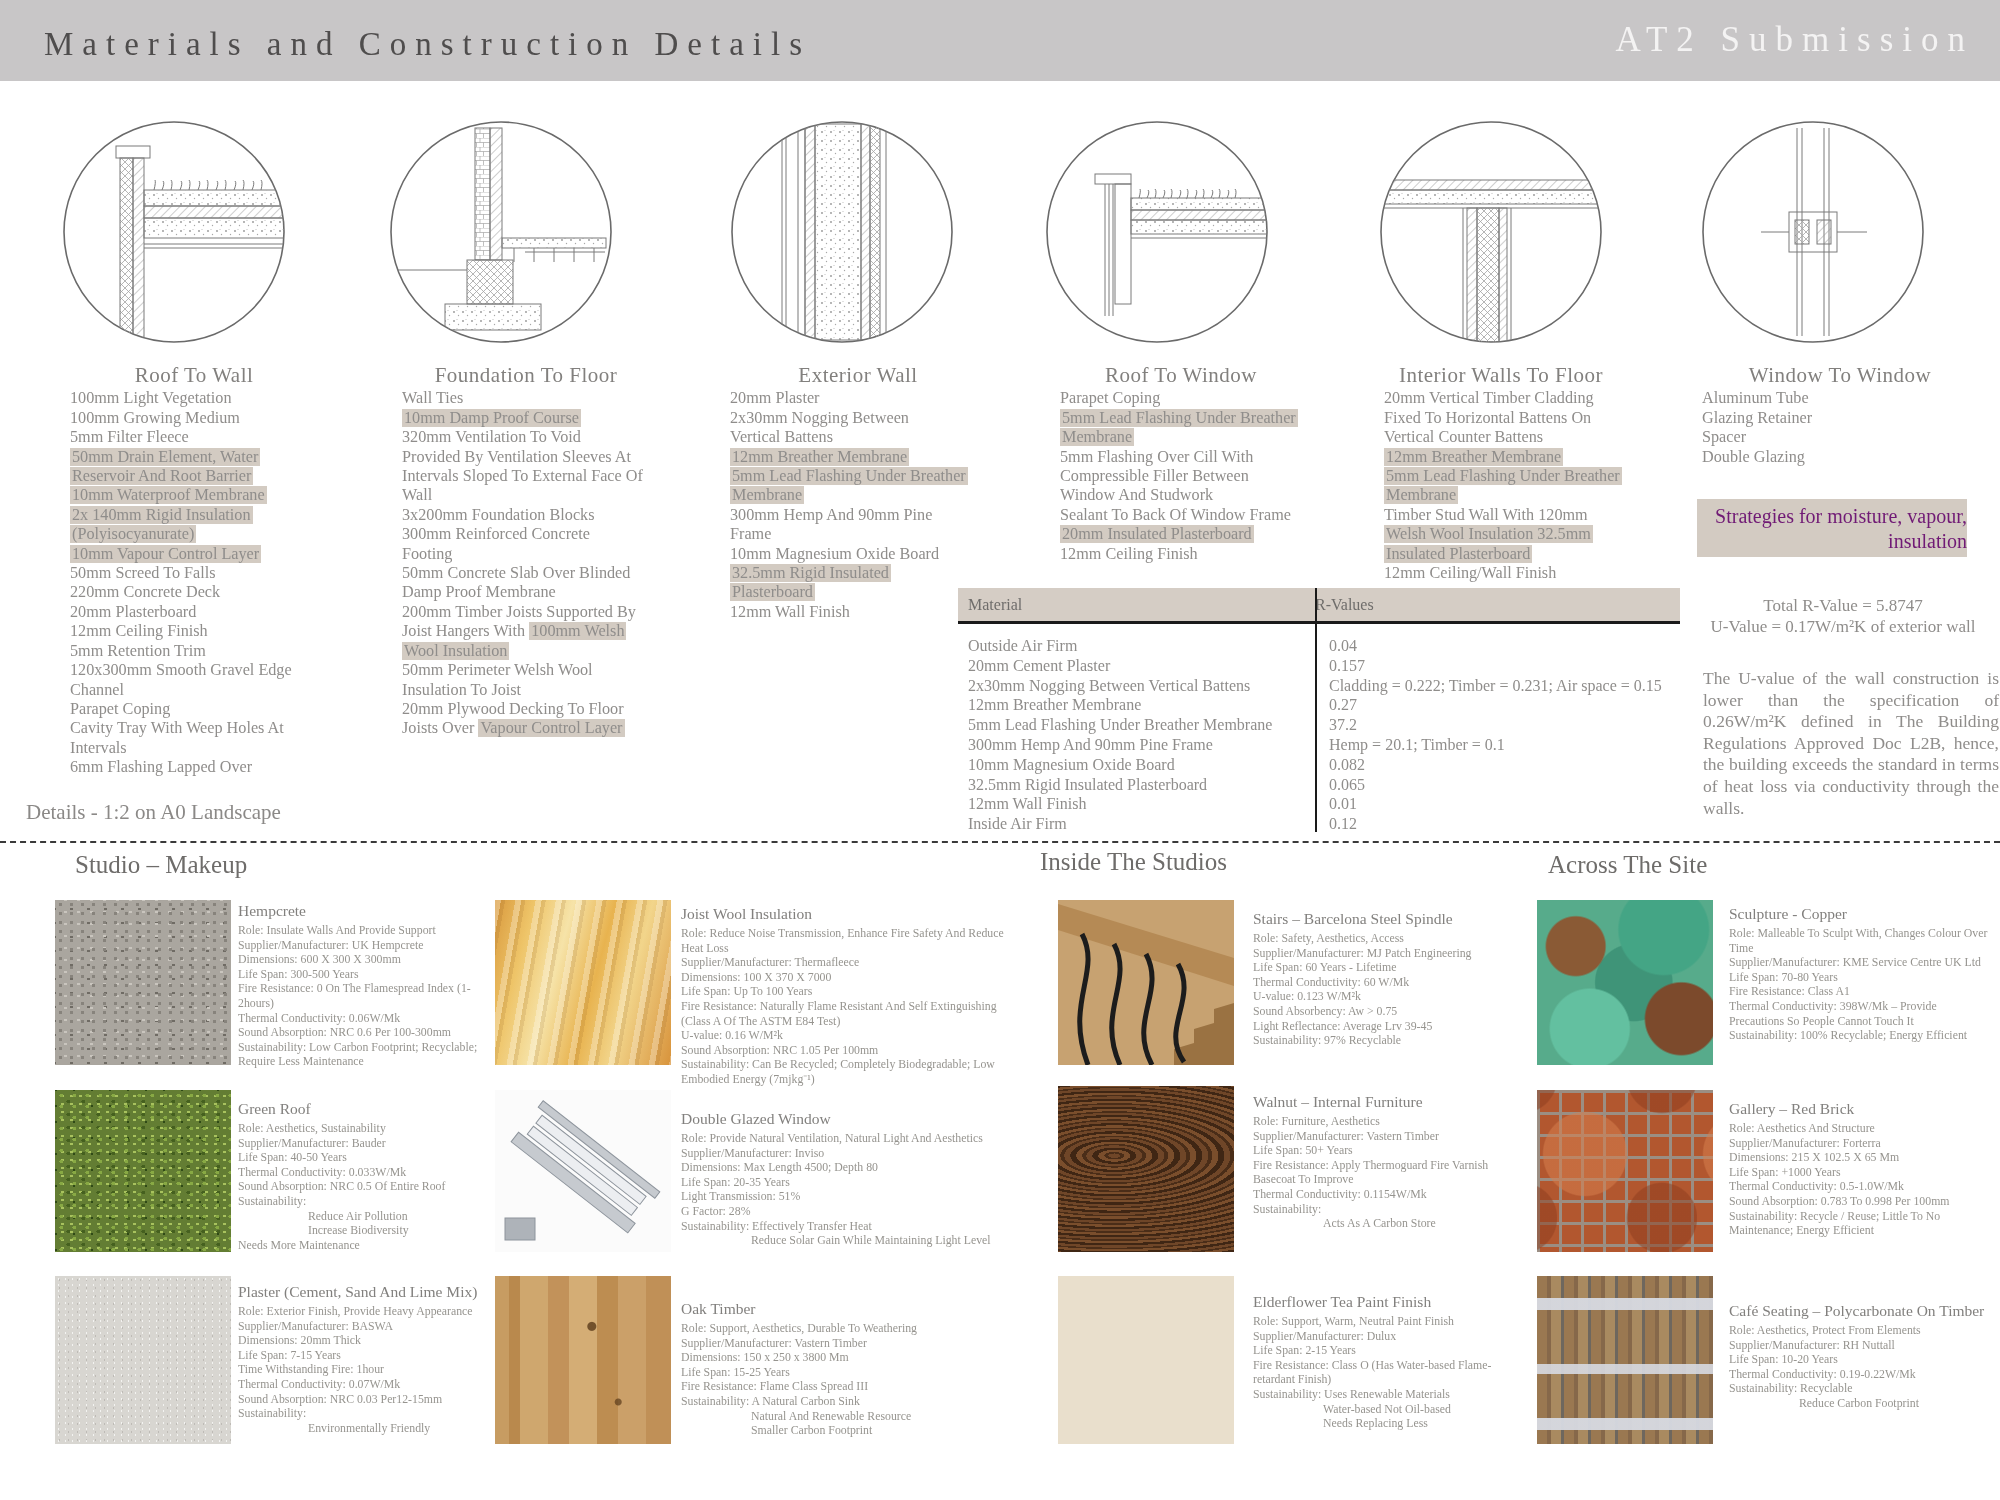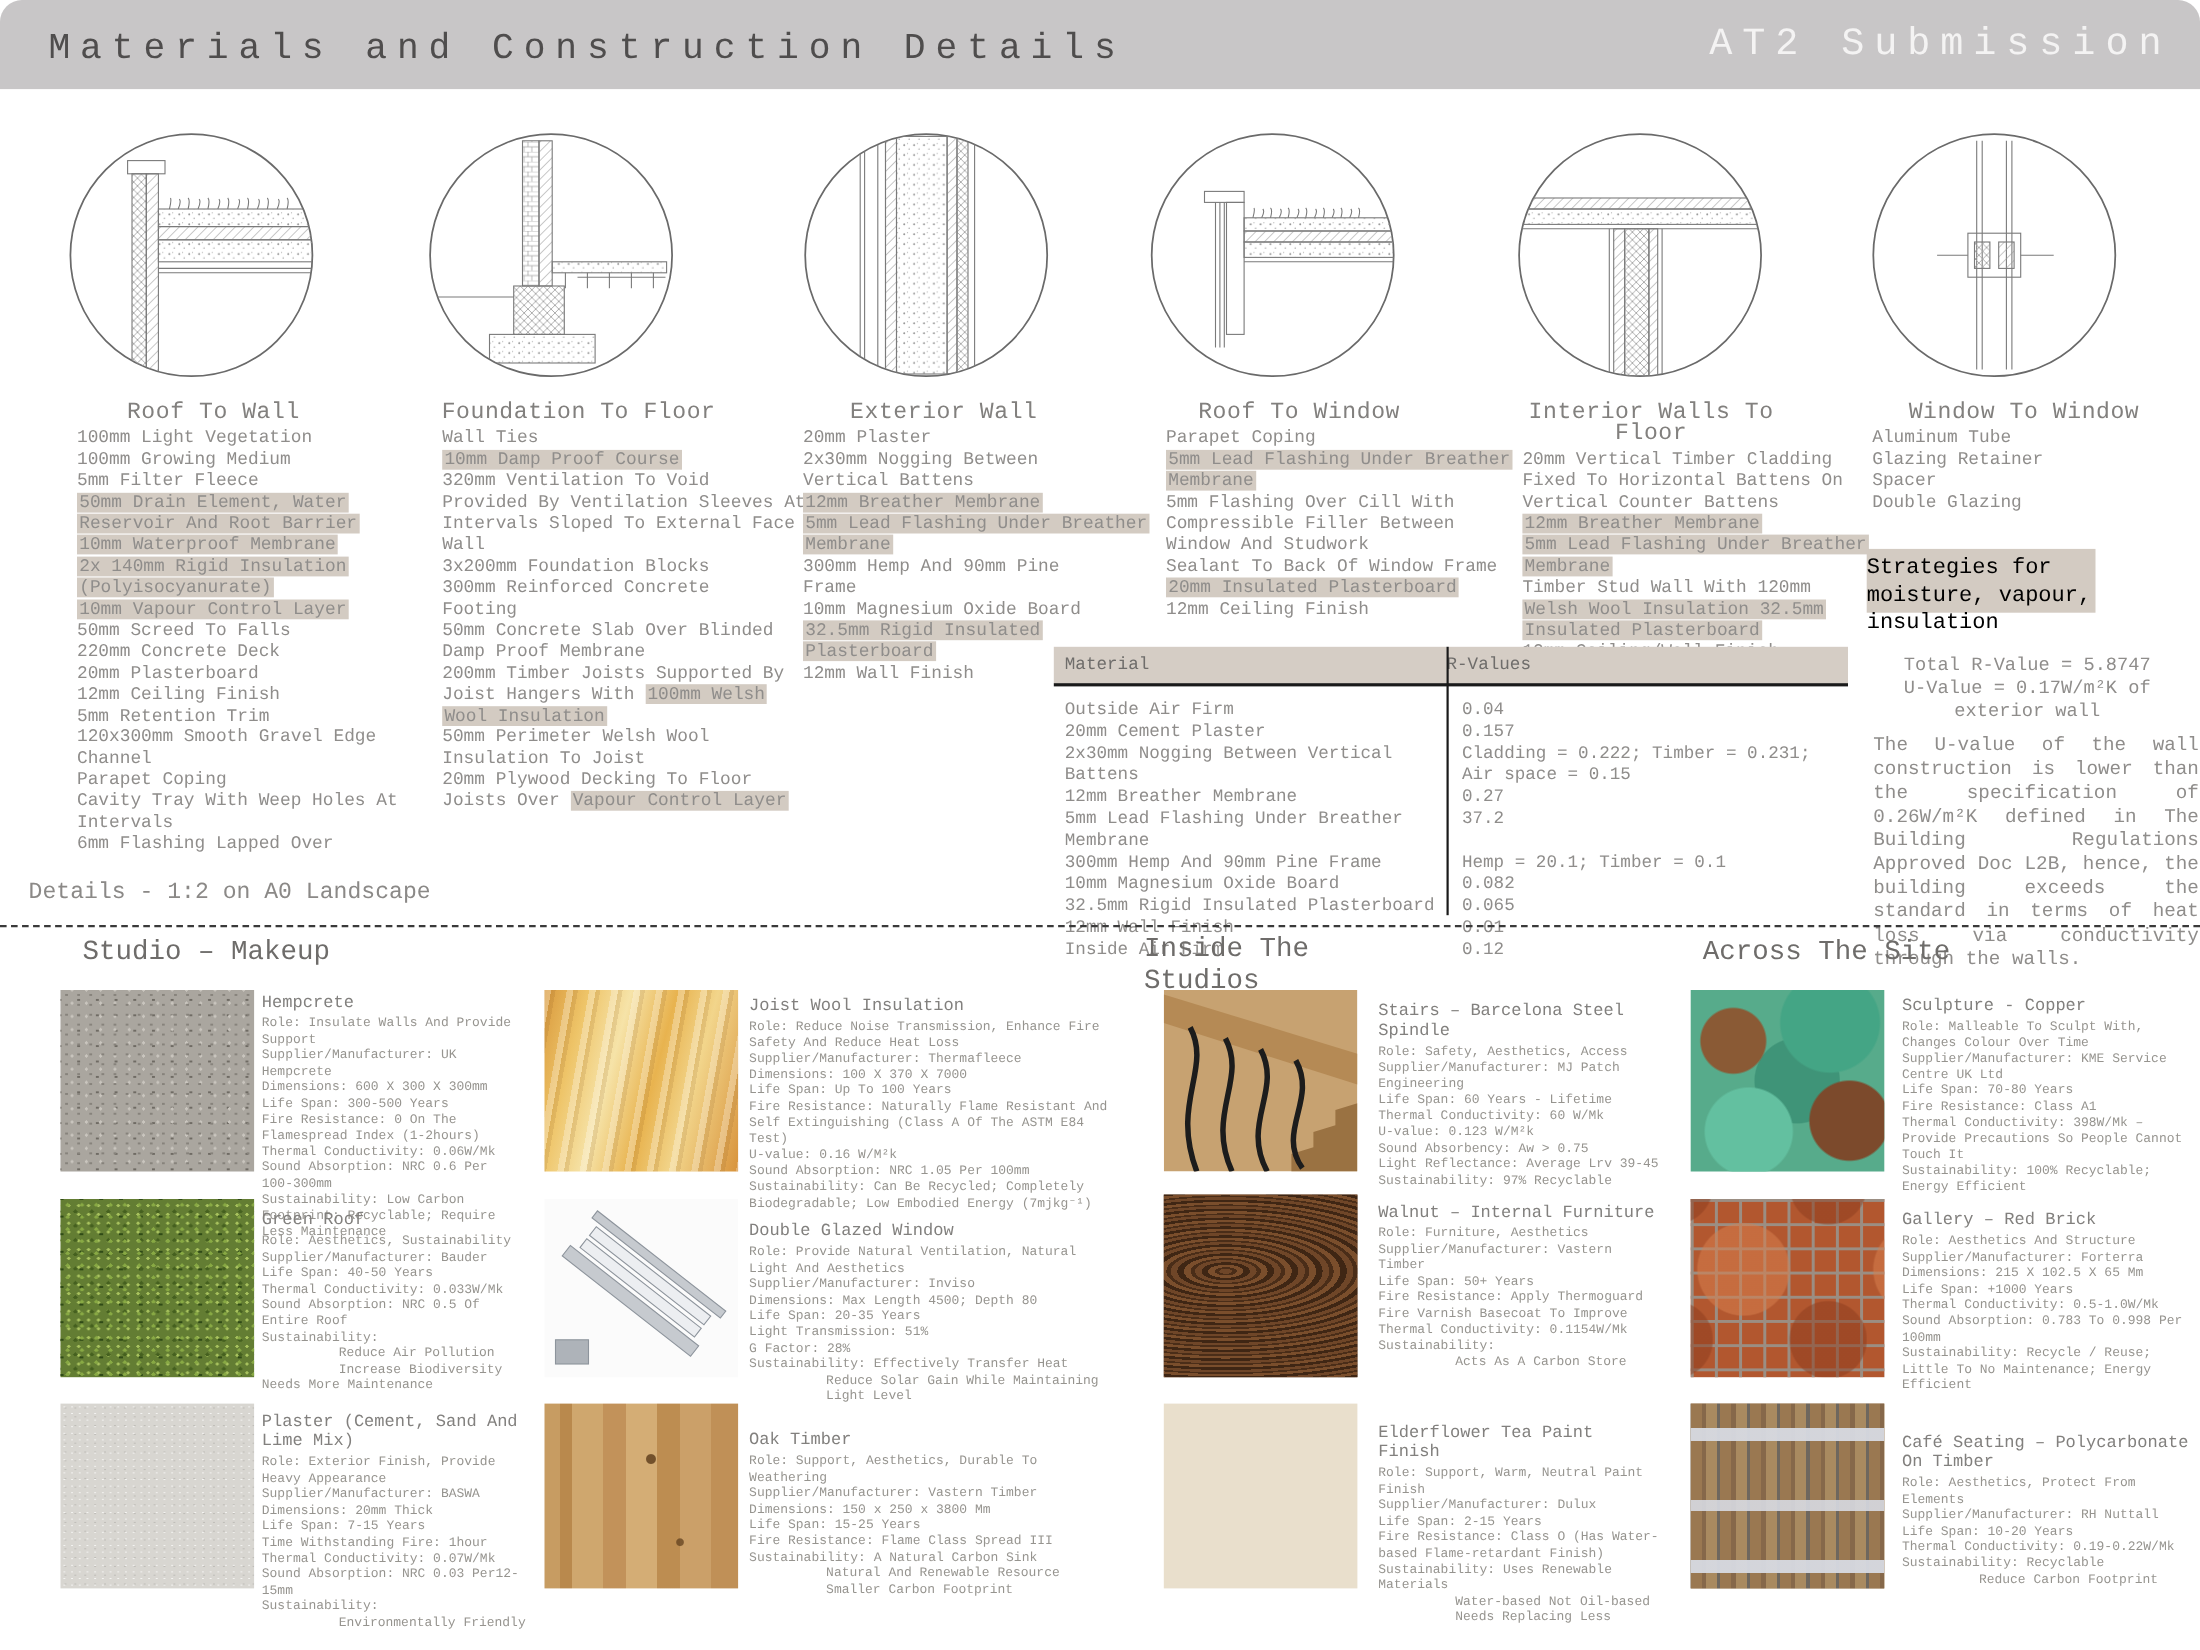--- a/index.html
+++ b/index.html
@@ -1,17 +1,17 @@
 <!DOCTYPE html>
 <html style="--accent: #d3cbc2; --bar: #c8c6c7;"><head>
 <meta charset="utf-8">
 <style>
   html,body{margin:0;padding:0;background:#ffffff;}
   .board{position:relative;width:2000px;height:1500px;background:#fff;overflow:hidden;
-         font-family:Liberation Mono, monospace;border-radius:20px;}
+         font-family:Liberation Serif, serif;}
   
   .topbar{position:absolute;left:0;top:0;width:2000px;height:81px;background:var(--bar,#c8c6c7);}
   .page-title{position:absolute;left:44px;top:26px;font-size:33px;letter-spacing:9px;color:#4f4d4d;}
   .submission{position:absolute;right:26px;top:20px;font-size:35px;letter-spacing:9px;color:#f4f3f3;}
   
   .dcircle{position:absolute;}
   
   .dcol{position:absolute;color:#8f8d8b;font-size:16.2px;line-height:19.4px;}
   .dtitle{text-align:center;font-size:21px;color:#82807e;margin-bottom:4px;letter-spacing:0.5px;}
   .dlines{padding-left:12px;}
@@ -23,22 +23,22 @@
   .thead{display:flex;border-bottom:3px solid #1a1a1a;}
   .thcell{background:#d5cdc5;color:#6f6d6b;height:33px;line-height:33px;}
   .thcell.c0{width:357px;padding-left:10px;box-sizing:border-box;}
   .thcell.c1{flex:1;}
   .tbody{margin-top:12px;color:#8f8d8b;}
   .trow{display:flex;line-height:19.8px;}
   .tcell.c0{width:357px;padding-left:10px;box-sizing:border-box;}
   .tcell.c1{flex:1;padding-left:14px;}
   .vline{position:absolute;left:357px;top:0;width:2px;height:244px;background:#1a1a1a;}
   
-  .strategies{position:absolute;left:1697px;top:499px;width:208px;height:58px;background:var(--accent,#d3cbc2);
-              color:#000000;font-size:20px;line-height:25px;text-align:left;padding-top:5px;box-sizing:border-box;}
+  .strategies{position:absolute;left:1697px;top:499px;width:270px;height:58px;background:var(--accent,#d3cbc2);
+              color:#701a75;font-size:20px;line-height:25px;text-align:right;padding-top:5px;box-sizing:border-box;}
   .rsummary{position:absolute;left:1690px;top:595px;width:306px;text-align:center;font-size:17px;
             color:#8f8d8b;line-height:21px;}
   .upara{position:absolute;left:1703px;top:668px;width:296px;font-size:17.5px;line-height:21.6px;
          color:#8f8d8b;text-align:justify;}
   .divider{position:absolute;left:0;top:841px;width:2000px;border-top:2px dashed #3a3a3a;}
   
   .sec{position:absolute;font-size:25px;color:#6e6c6a;}
   .sec.mid{text-align:left;}
   .mcard-text{position:absolute;}
   .mname{font-size:15.5px;color:#82807e;margin-bottom:3px;}

